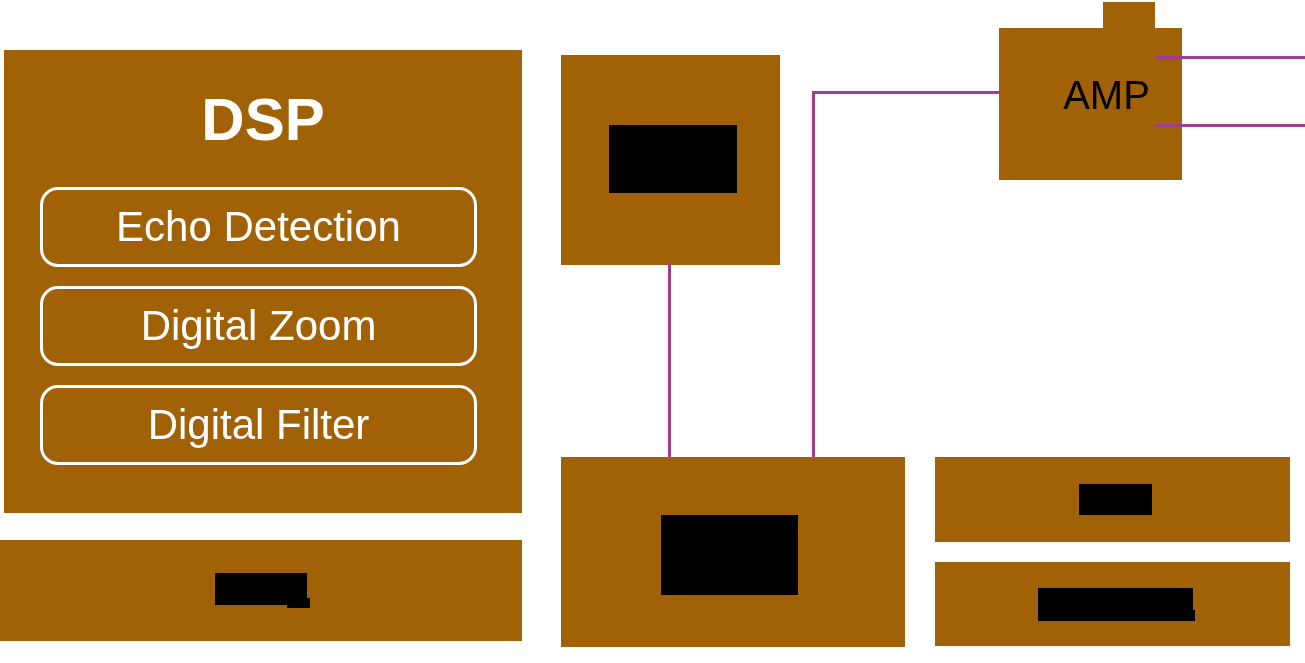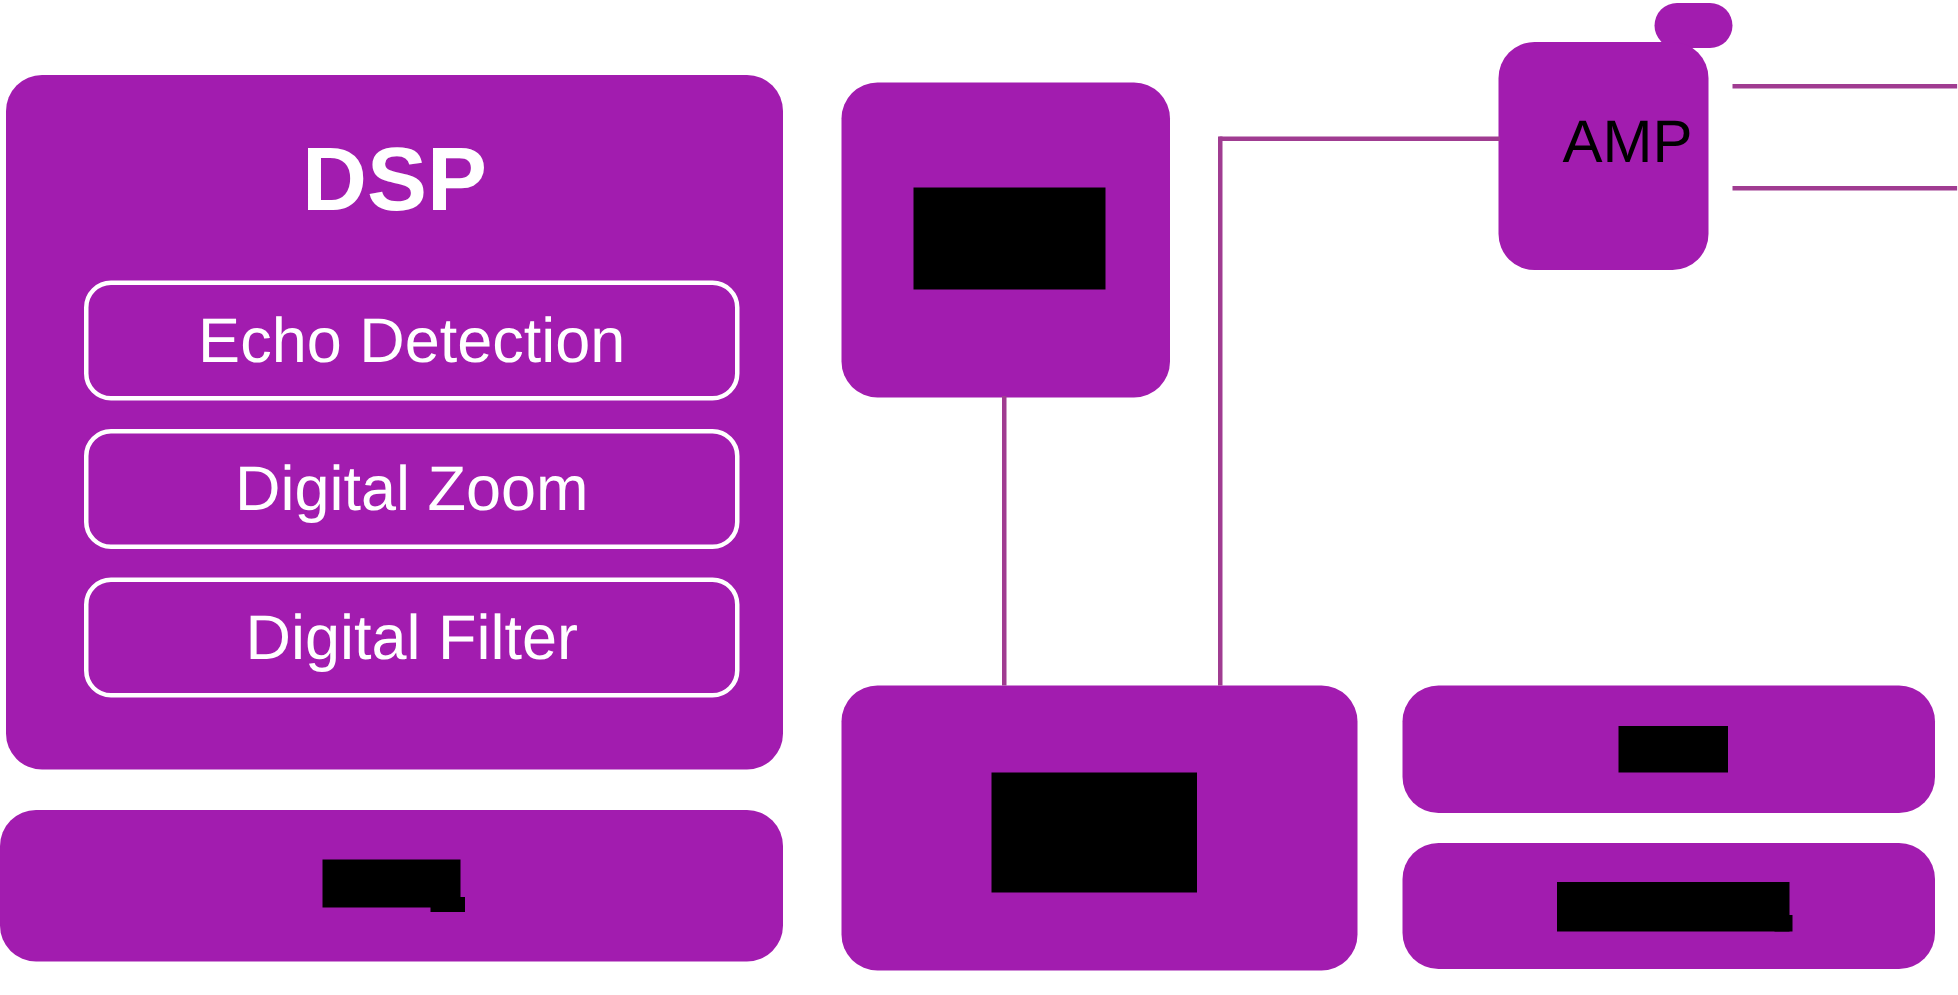--- a/index.html
+++ b/index.html
@@ -6,37 +6,36 @@
   .canvas {
     position: relative;
     width: 1305px;
     height: 663px;
     background: #ffffff;
     overflow: hidden;
     font-family: "Liberation Sans", sans-serif;
   }
   .block {
     position: absolute;
-    background: #a21caf;
-    border-radius: 24px;
+    background: #a16207;
   }
   .dsp-title {
     position: absolute;
     top: 40px;
     left: 0;
     width: 100%;
     text-align: center;
     color: #ffffff;
     font-size: 60px;
     font-weight: 700;
     line-height: 1;
   }
   .dsp-item {
     position: absolute;
-    left: 52px;
+    left: 36px;
     width: 437px;
     height: 80px;
     box-sizing: border-box;
     border: 3px solid #ffffff;
     border-radius: 18px;
     display: flex;
     align-items: center;
     justify-content: center;
     color: #ffffff;
     font-size: 42px;
@@ -82,21 +81,21 @@
 
   <div class="block" style="left:561px; top:55px; width:219px; height:210px;">
     <div class="redact" style="left:48px; top:70px; width:128px; height:68px;"></div>
   </div>
 
   <div class="block" style="left:561px; top:457px; width:344px; height:190px;">
     <div class="redact" style="left:100px; top:58px; width:137px; height:80px;"></div>
   </div>
 
   <div class="block" style="left:1103px; top:2px; width:52px; height:30px;"></div>
-  <div class="block" style="left:999px; top:28px; width:140px; height:152px;">
+  <div class="block" style="left:999px; top:28px; width:140px; height:152px;padding-left:43px;">
     <div class="amp-label-wrap">AMP</div>
   </div>
 
   <div class="block" style="left:935px; top:457px; width:355px; height:85px;">
     <div class="redact" style="left:144px; top:27px; width:73px; height:31px;"></div>
   </div>
 
   <div class="block" style="left:935px; top:562px; width:355px; height:84px;">
     <div class="redact" style="left:103px; top:26px; width:155px; height:33px;"></div>
     <div class="redact" style="left:248px; top:48px; width:12px; height:11px;"></div>

